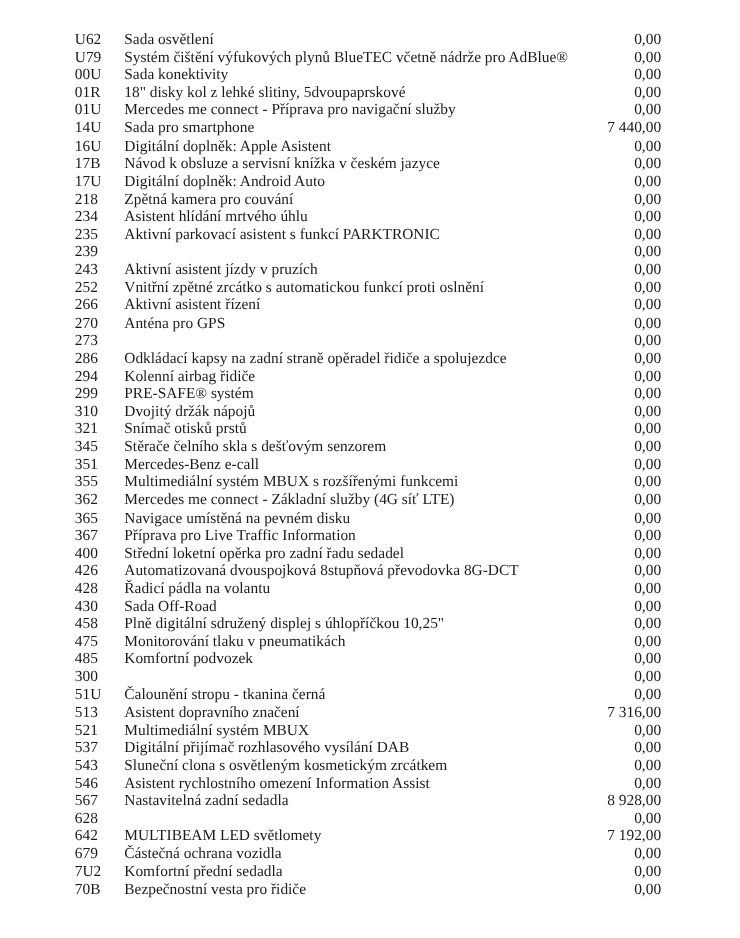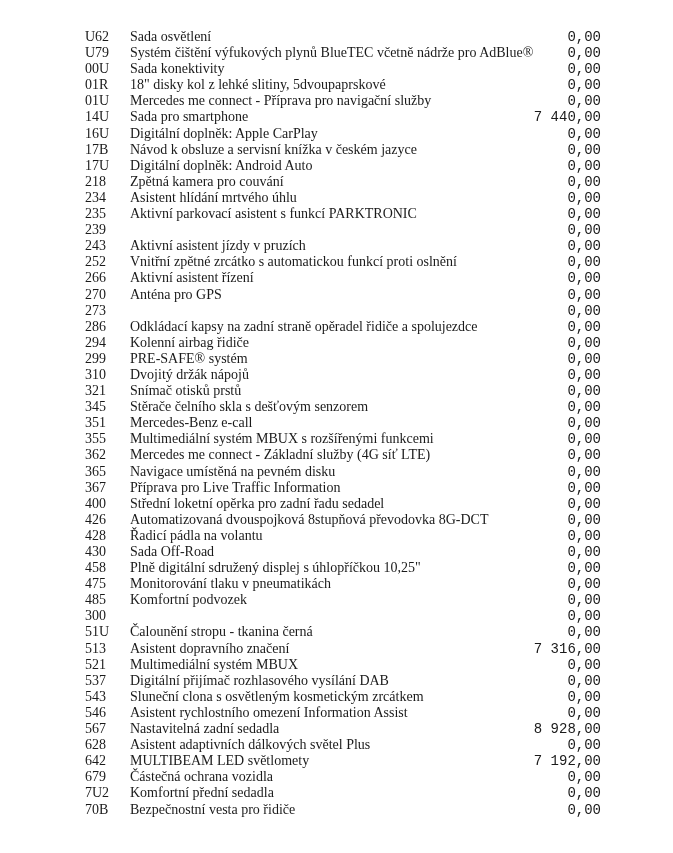--- a/index.html
+++ b/index.html
@@ -2,24 +2,24 @@
 <html><head>
   <meta charset="utf-8">
   <style>
     html, body { margin: 0; padding: 0; background: #ffffff; }
     body { width: 673px; height: 853px; position: relative; overflow: hidden; }
     .doc {
       position: absolute; left: 0; top: 29px; width: 673px;
       font-family: "Liberation Serif", "DejaVu Serif", serif;
       font-size: 14px; color: #1a1a1a;
     }
-    .row { position: relative; height: 16.1px; line-height: 16px; white-space: nowrap; margin-left: 17px; }
+    .row { position: relative; height: 16.1px; line-height: 16px; white-space: nowrap; }
     .code { position: absolute; left: 68px; }
     .desc { position: absolute; left: 113px; }
-    .val { position: absolute; right: 72px; text-align: center; font-family: Liberation Mono, monospace; }
+    .val { position: absolute; right: 72px; text-align: center; }
   </style>
 </head>
 <body>
 
 <div class="doc" id="doc">
     <div class="row">
       <span class="code">U62</span>
       <span class="desc">Sada osvětlení</span>
       <span class="val">0,00</span>
     </div>
@@ -43,21 +43,21 @@
       <span class="desc">Mercedes me connect - Příprava pro navigační služby</span>
       <span class="val">0,00</span>
     </div>
     <div class="row">
       <span class="code">14U</span>
       <span class="desc">Sada pro smartphone</span>
       <span class="val">7 440,00</span>
     </div>
     <div class="row">
       <span class="code">16U</span>
-      <span class="desc">Digitální doplněk: Apple CarPlay</span>
+      <span class="desc">Digitální doplněk: Apple Asistent</span>
       <span class="val">0,00</span>
     </div>
     <div class="row">
       <span class="code">17B</span>
       <span class="desc">Návod k obsluze a servisní knížka v českém jazyce</span>
       <span class="val">0,00</span>
     </div>
     <div class="row">
       <span class="code">17U</span>
       <span class="desc">Digitální doplněk: Android Auto</span>
@@ -230,21 +230,20 @@
       <span class="desc">Asistent rychlostního omezení Information Assist</span>
       <span class="val">0,00</span>
     </div>
     <div class="row">
       <span class="code">567</span>
       <span class="desc">Nastavitelná zadní sedadla</span>
       <span class="val">8 928,00</span>
     </div>
     <div class="row">
       <span class="code">628</span>
-      <span class="desc">Asistent adaptivních dálkových světel Plus</span>
       <span class="val">0,00</span>
     </div>
     <div class="row">
       <span class="code">642</span>
       <span class="desc">MULTIBEAM LED světlomety</span>
       <span class="val">7 192,00</span>
     </div>
     <div class="row">
       <span class="code">679</span>
       <span class="desc">Částečná ochrana vozidla</span>

